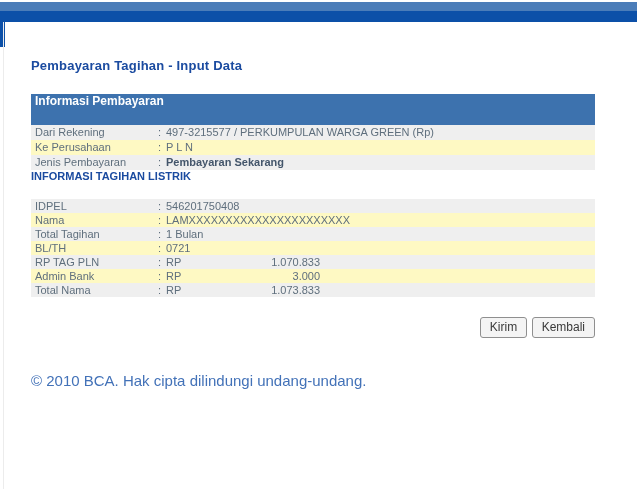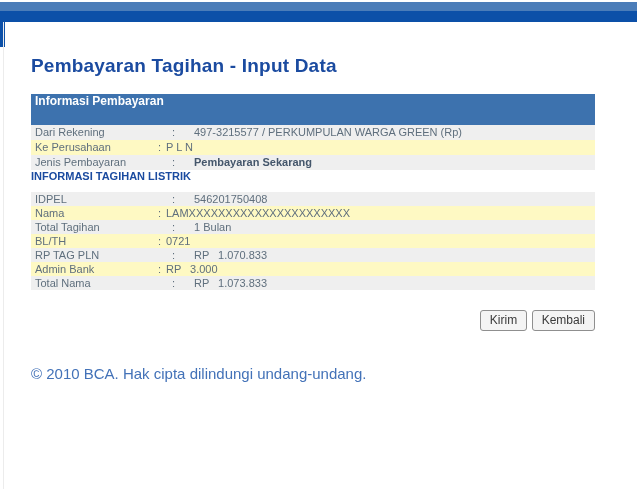--- a/index.html
+++ b/index.html
@@ -9,43 +9,43 @@
     font-family:"Liberation Sans", sans-serif;
   }
   .topbar-light { position:absolute; top:2px; left:0; right:0; height:9px; background:var(--bar-light,#4b7db9); }
   .topbar-dark  { position:absolute; top:11px; left:0; right:0; height:11px; background:var(--bar-dark,#0c50a8); }
   .left-accent  { position:absolute; top:22px; left:0; width:5px; height:25px; background:var(--bar-dark,#0c50a8); }
   .left-line    { position:absolute; top:22px; bottom:0; left:3px; width:1px; background:#ececec; }
 
   .content { position:absolute; left:31px; top:47px; width:564px; }
 
   .page-title {
-    margin-top:8px; font-size:19px; line-height:22px; font-weight:bold;
+    margin-top:8px; font-size:13px; line-height:22px; font-weight:bold;
     color:var(--title-blue,#1b4ba0); letter-spacing:0.2px;
   }
 
   .tbl { width:100%; }
   .tbl-header {
     margin-top:17px; height:31px; line-height:15px; background:var(--header-bar,#3d72ae);
     color:#ffffff; font-weight:bold; font-size:12px; padding-left:4px;
   }
   .row { display:flex; height:15px; line-height:15px; font-size:11px; color:#5f6f7d; background:#fef9c3; }
-  .tbl .row:first-of-type { margin-top:10px; }
-  .row.alt { background:var(--row-stripe,#efefef);gap:14px; }
+  .tbl .row:first-of-type { margin-top:17px; }
+  .row.alt { background:var(--row-stripe,#efefef); }
   .row .lbl { width:127px; padding-left:4px; flex:none; }
   .row .sep { width:8px; flex:none; }
   .row .val { flex:1; white-space:nowrap; }
   .val.bold-val { font-weight:bold; color:#44566b; }
 
   .section-heading { font-size:11px; font-weight:bold; color:var(--title-blue,#1b4ba0); }
   .tbl2 { margin-top:2px; }
   .tbl2 .row { height:14px; line-height:14px; }
 
   .cur { display:inline-block; width:21px; }
-  .amt { display:inline-block; width:130px; }
+  .amt { display:inline-block; width:130px; text-align:right; }
 
   .actions { margin-top:20px; text-align:right; }
   .actions button {
     font-family:"Liberation Sans", sans-serif; font-size:12px; color:#3a3a3a;
     background:#f4f4f4; border:1px solid #8f8f8f; border-radius:3px;
     padding:2px 9px 3px 9px; cursor:pointer;
   }
   .footer { margin-top:34px; font-size:15px; color:var(--footer-blue,#4372b8); }
 </style>
 </head>

